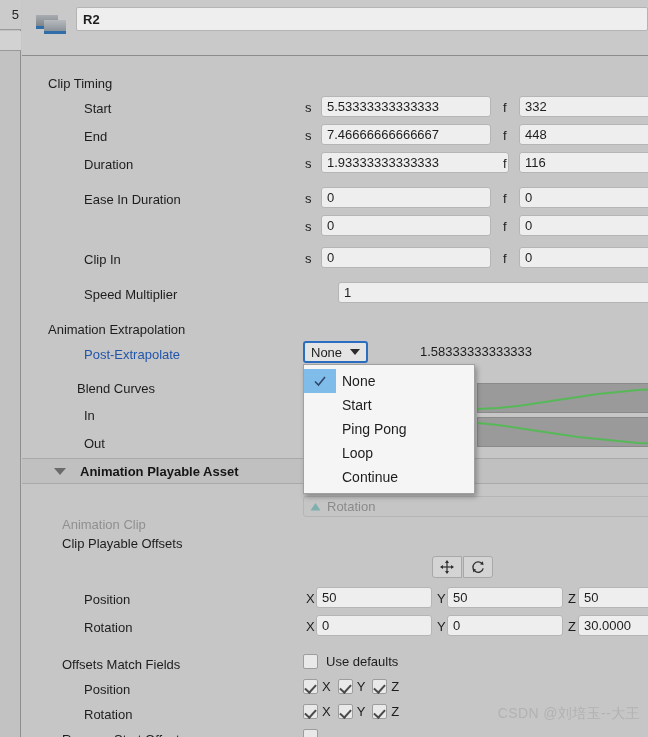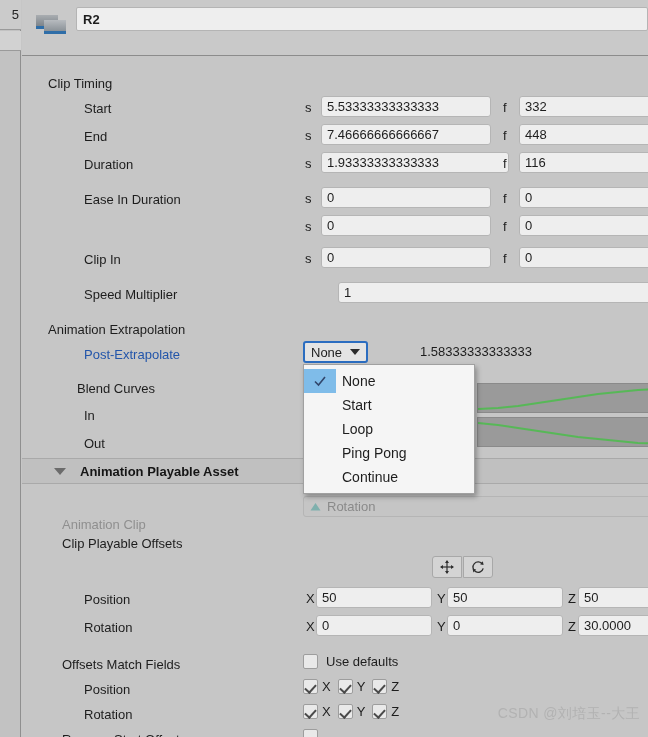--- a/index.html
+++ b/index.html
@@ -458,25 +458,25 @@
         </svg>
       </span>
       <span class="dd-label">None</span>
     </div>
     <div class="dd-item">
       <span class="dd-check"></span>
       <span class="dd-label">Start</span>
     </div>
     <div class="dd-item">
       <span class="dd-check"></span>
-      <span class="dd-label">Loop</span>
+      <span class="dd-label">Ping Pong</span>
     </div>
     <div class="dd-item">
       <span class="dd-check"></span>
-      <span class="dd-label">Ping Pong</span>
+      <span class="dd-label">Loop</span>
     </div>
     <div class="dd-item">
       <span class="dd-check"></span>
       <span class="dd-label">Continue</span>
     </div>
   </div>
 
   <div class="watermark">CSDN @刘培玉--大王</div>
 
 </div>

